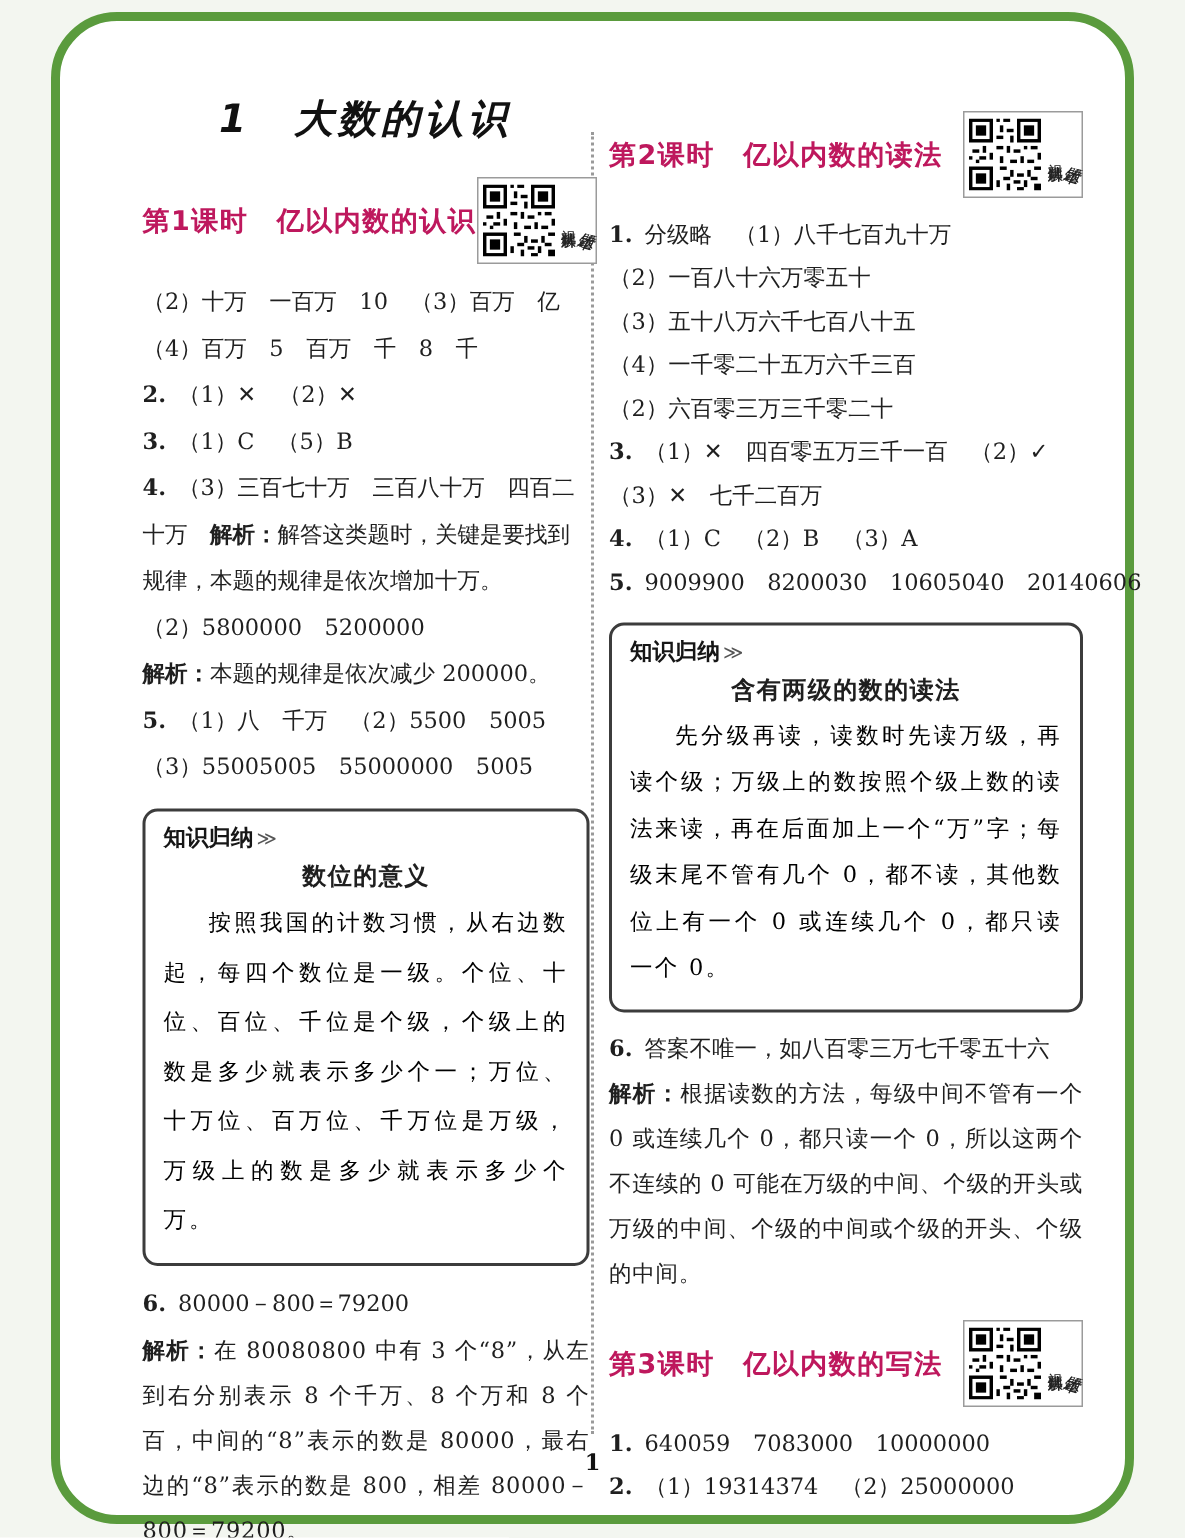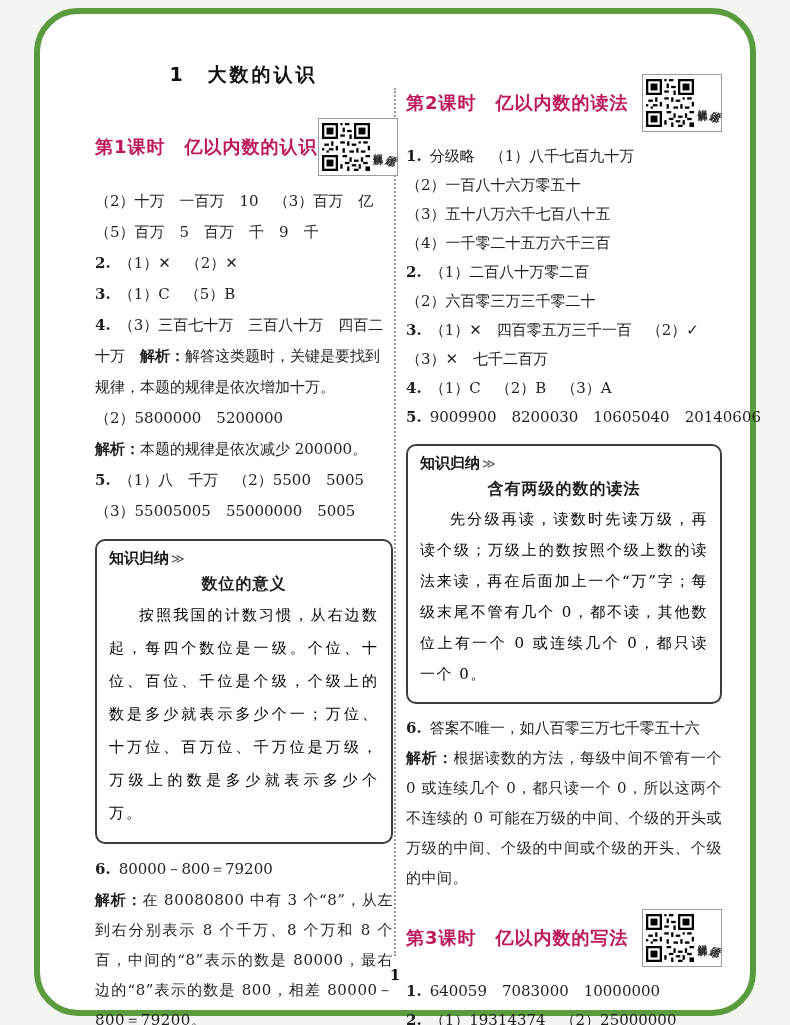--- a/index.html
+++ b/index.html
@@ -14,21 +14,21 @@
     box-sizing:border-box;border:6px solid #5a9b3d;border-radius:44px;
     background:#ffffff;
   }
   .divider{
     position:absolute;left:394px;top:88px;height:868px;width:0;
     border-left:2px dotted #9a9a9a;
   }
   .chapter-title{
     position:absolute;left:95px;top:62px;width:297px;
     text-align:center;font-family:"DejaVu Sans","Liberation Sans",sans-serif;
-    font-weight:bold;font-size:19px;letter-spacing:3px;color:#111;
+    font-weight:bold;font-size:26px;letter-spacing:3px;color:#111;font-style:italic;
   }
   .col{position:absolute;}
   .col-left{left:95px;top:118px;width:298px;}
   .col-right{left:406px;top:74px;width:316px;}
   .sec-head{
     display:flex;justify-content:space-between;align-items:center;
     margin-bottom:10px;
   }
   .sec-title{
     font-family:"DejaVu Sans","Liberation Sans",sans-serif;
@@ -144,21 +144,21 @@
       <span class="qr-box">
         <svg class="qr" viewBox="0 0 21 21">
             <use href="#qrp"></use>
           </svg>
         <span class="qr-v">视频讲解</span>
         <span class="qr-m">错题本</span>
       </span>
     </div>
 
     <div class="ln"><span>（2）十万　一百万　10　（3）百万　亿</span></div>
-    <div class="ln"><span>（5）百万　5　百万　千　9　千</span></div>
+    <div class="ln"><span>（4）百万　5　百万　千　8　千</span></div>
     <div class="ln"><b class="num">2.</b><span>（1）✕　（2）✕</span></div>
     <div class="ln"><b class="num">3.</b><span>（1）C　（5）B</span></div>
     <div class="ln"><b class="num">4.</b><span>（3）三百七十万　三百八十万　四百二</span></div>
     <div class="ln"><span>十万　</span><b>解析：</b><span>解答这类题时，关键是要找到</span></div>
     <div class="ln"><span>规律，本题的规律是依次增加十万。</span></div>
     <div class="ln"><span>（2）5800000　5200000</span></div>
     <div class="ln"><b>解析：</b><span>本题的规律是依次减少 200000。</span></div>
     <div class="ln"><b class="num">5.</b><span>（1）八　千万　（2）5500　5005</span></div>
     <div class="ln"><span>（3）55005005　55000000　5005</span></div>
 
@@ -181,21 +181,20 @@
           </svg>
         <span class="qr-v">视频讲解</span>
         <span class="qr-m">错题本</span>
       </span>
     </div>
 
     <div class="ln"><b class="num">1.</b><span>分级略　（1）八千七百九十万</span></div>
     <div class="ln"><span>（2）一百八十六万零五十</span></div>
     <div class="ln"><span>（3）五十八万六千七百八十五</span></div>
     <div class="ln"><span>（4）一千零二十五万六千三百</span></div>
-    <div class="ln"><b class="num">2.</b><span>（1）二百八十万零二百</span></div>
     <div class="ln"><span>（2）六百零三万三千零二十</span></div>
     <div class="ln"><b class="num">3.</b><span>（1）✕　四百零五万三千一百　（2）✓</span></div>
     <div class="ln"><span>（3）✕　七千二百万</span></div>
     <div class="ln"><b class="num">4.</b><span>（1）C　（2）B　（3）A</span></div>
     <div class="ln"><b class="num">5.</b><span>9009900　8200030　10605040　20140606</span></div>
 
     <div class="kb">
       <div class="kb-label"><span>知识归纳</span><span class="arrow">≫</span></div>
       <div class="kb-title">含有两级的数的读法</div>
       <div class="kb-body">先分级再读，读数时先读万级，再读个级；万级上的数按照个级上数的读法来读，再在后面加上一个“万”字；每级末尾不管有几个 0，都不读，其他数位上有一个 0 或连续几个 0，都只读一个 0。</div>

